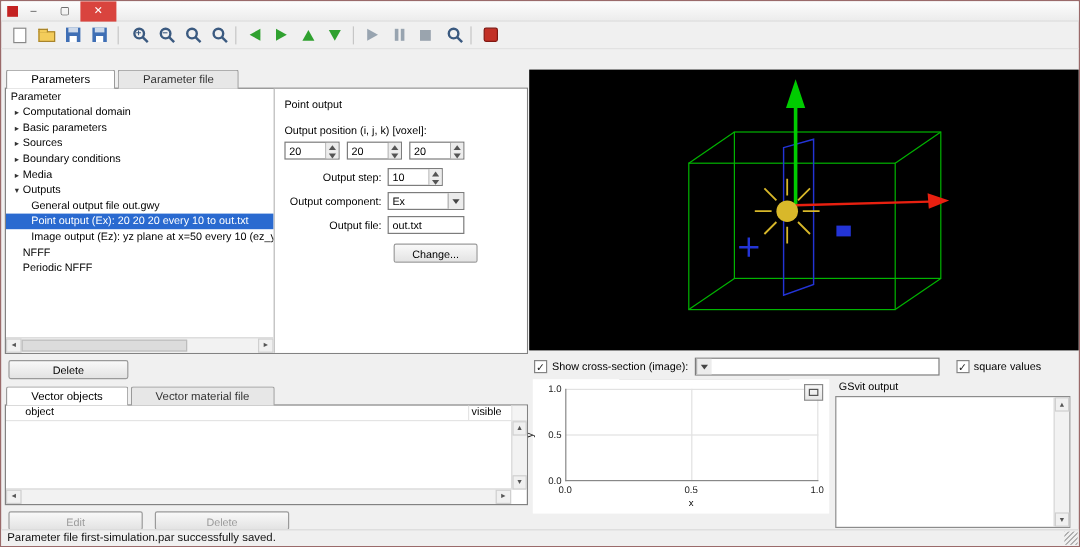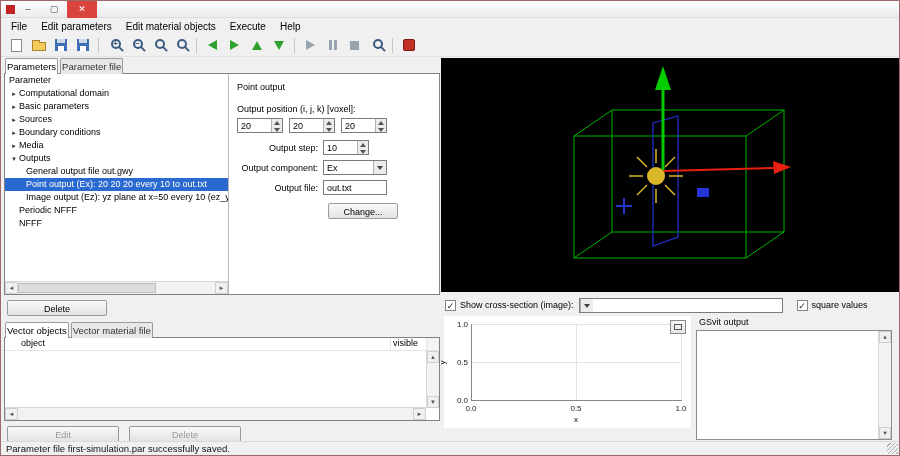--- a/index.html
+++ b/index.html
@@ -44,21 +44,21 @@
   .arr.d { border-left:5px solid transparent; border-right:5px solid transparent; border-top:9px solid #2fa12f; }
   .i-play { width:0; height:0; border-top:5px solid transparent; border-bottom:5px solid transparent;
             border-left:9px solid #98a4b0; }
   .i-pause { width:8px; height:10px; border-left:3px solid #98a4b0; border-right:3px solid #98a4b0; }
   .i-stop { width:9px; height:9px; background:#9aa4ae; }
   .i-gwy { width:12px; height:12px; background:#c23026; border:1px solid #801812; border-radius:2px; }
 
   
   .left { position:absolute; left:3px; top:57px; width:436px; height:386px; }
   .tabs { display:flex; height:16px; padding-left:1px; position:relative; z-index:2; }
-  .tab { height:16px; line-height:15px; padding:0 1px; font-size:9.5px; background:#e7e7e7;
+  .tab { height:16px; line-height:15px; padding:0 20px; font-size:9.5px; background:#e7e7e7;
          border:1px solid #9a9a9a; border-bottom:none; margin-right:2px; border-radius:2px 2px 0 0; color:#333;text-align:right; }
   .tab.active { background:#fff; color:#000; }
   .parambox { position:relative; height:222px; border:1px solid #828282; background:#fff;
               display:flex; margin-top:-1px;justify-content:flex-end; }
   .treewrap { width:223px; position:relative; display:flex; flex-direction:column; }
   .tree-header { height:13px; line-height:13px; font-size:9px; padding-left:4px; flex:0 0 auto; }
   .tree-items { flex:1 1 auto; overflow:hidden; }
   .titem { height:13px; line-height:13px; font-size:9px; white-space:nowrap; overflow:hidden; padding-left:4px; }
   .titem .exp { display:inline-block; width:10px; text-align:center; font-size:7px; color:#333; }
   .titem.child { padding-left:21px; }
@@ -150,27 +150,20 @@
 
 <div class="win">
 
   <div class="titlebar">
     <span class="app-icon"></span>
     <span class="wbtn">–</span>
     <span class="wbtn">▢</span>
     <span class="wbtn close">✕</span>
   </div>
 
-  <div class="menubar">
-    <span class="mitem">File</span>
-    <span class="mitem">Edit parameters</span>
-    <span class="mitem">Edit material objects</span>
-    <span class="mitem">Execute</span>
-    <span class="mitem">Help</span>
-  </div>
 
   <div class="toolbar">
     <div class="tb" title="new-file">
         <span class="i-new"></span>
       </div>
     <div class="tb" title="open-file">
         <span class="i-open"></span>
       </div>
     <div class="tb" title="save-file">
         <span class="i-save"></span>
@@ -239,22 +232,22 @@
         <div class="tree-items">
           <div class="titem"><span class="exp">▸</span><span>Computational domain</span></div>
           <div class="titem"><span class="exp">▸</span><span>Basic parameters</span></div>
           <div class="titem"><span class="exp">▸</span><span>Sources</span></div>
           <div class="titem"><span class="exp">▸</span><span>Boundary conditions</span></div>
           <div class="titem"><span class="exp">▸</span><span>Media</span></div>
           <div class="titem"><span class="exp">▾</span><span>Outputs</span></div>
           <div class="titem child"><span>General output file  out.gwy</span></div>
           <div class="titem child sel"><span>Point output (Ex): 20 20 20 every 10 to out.txt</span></div>
           <div class="titem child"><span>Image output (Ez): yz plane at x=50 every 10 (ez_yz)</span></div>
+          <div class="titem noexp"><span>NFFF</span></div>
           <div class="titem noexp"><span>Periodic NFFF</span></div>
-          <div class="titem noexp"><span>NFFF</span></div>
         </div>
         <div class="hsb">
           <span class="sbb">◄</span>
           <span class="sbtrack">
               <span class="sbthumb"></span>
             </span>
           <span class="sbb">►</span>
         </div>
       </div>
 

